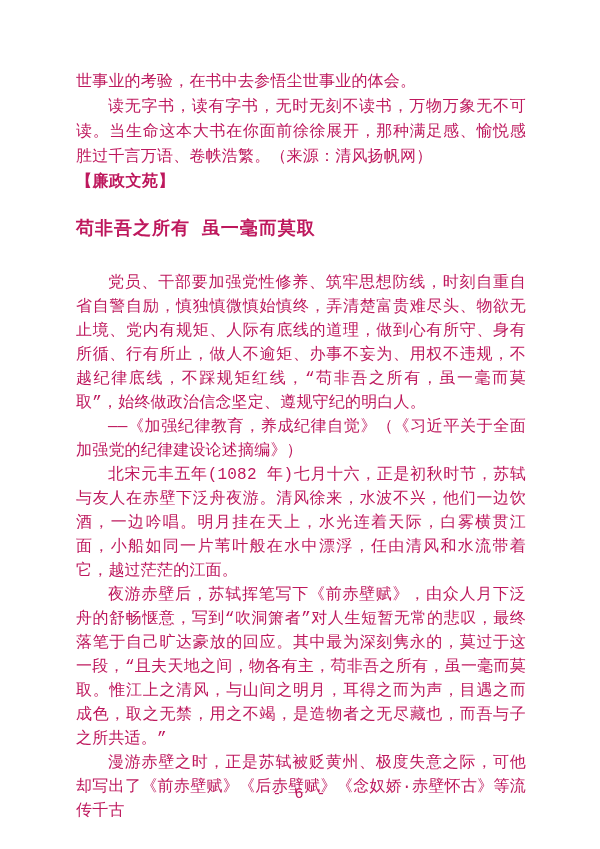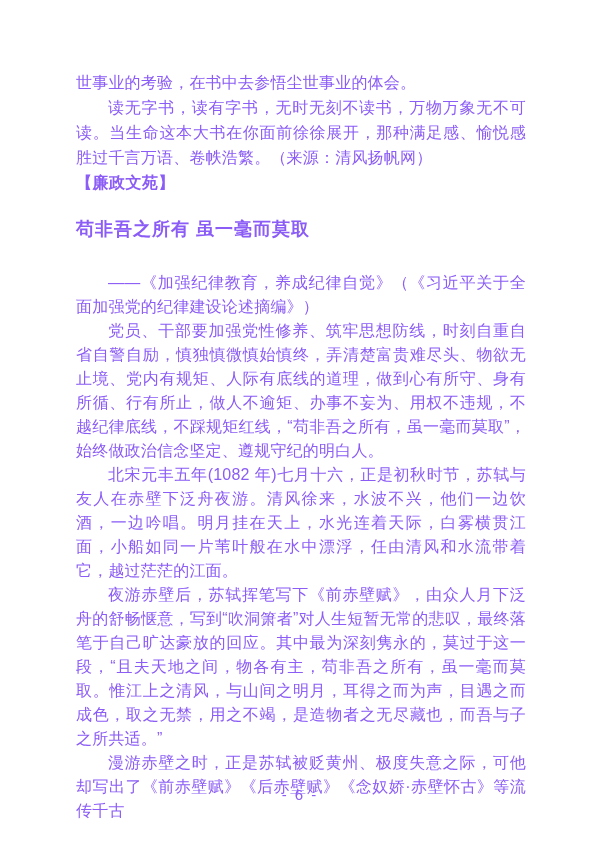--- a/index.html
+++ b/index.html
@@ -6,22 +6,22 @@
     margin: 0;
     padding: 0;
     background: #e8e8e8;
   }
   .page {
     position: relative;
     width: 600px;
     height: 849px;
     margin: 0 auto;
     background: #ffffff;
-    font-family: Liberation Sans, sans-serif;
-    color: #8b5cf6;
+    font-family: Liberation Mono, monospace;
+    color: #be185d;
     overflow: hidden;
   }
   .content {
     position: absolute;
     top: 70px;
     left: 76px;
     width: 450px;
   }
   p.body {
     margin: 0;
@@ -72,22 +72,22 @@
 
     <p class="body no-indent">世事业的考验，在书中去参悟尘世事业的体会。</p>
 
     <p class="body">读无字书，读有字书，无时无刻不读书，万物万象无不可读。当生命这本大书在你面前徐徐展开，那种满足感、愉悦感胜过千言万语、卷帙浩繁。（来源：清风扬帆网）</p>
 
     <div class="section-label">【廉政文苑】</div>
 
     <div class="article-title">苟非吾之所有 虽一毫而莫取</div>
 
     <div class="article">
+      <p class="body">党员、干部要加强党性修养、筑牢思想防线，时刻自重自省自警自励，慎独慎微慎始慎终，弄清楚富贵难尽头、物欲无止境、党内有规矩、人际有底线的道理，做到心有所守、身有所循、行有所止，做人不逾矩、办事不妄为、用权不违规，不越纪律底线，不踩规矩红线，“苟非吾之所有，虽一毫而莫取”，始终做政治信念坚定、遵规守纪的明白人。</p>
       <p class="body">——《加强纪律教育，养成纪律自觉》（《习近平关于全面加强党的纪律建设论述摘编》）</p>
-      <p class="body">党员、干部要加强党性修养、筑牢思想防线，时刻自重自省自警自励，慎独慎微慎始慎终，弄清楚富贵难尽头、物欲无止境、党内有规矩、人际有底线的道理，做到心有所守、身有所循、行有所止，做人不逾矩、办事不妄为、用权不违规，不越纪律底线，不踩规矩红线，“苟非吾之所有，虽一毫而莫取”，始终做政治信念坚定、遵规守纪的明白人。</p>
       <p class="body">北宋元丰五年(1082 年)七月十六，正是初秋时节，苏轼与友人在赤壁下泛舟夜游。清风徐来，水波不兴，他们一边饮酒，一边吟唱。明月挂在天上，水光连着天际，白雾横贯江面，小船如同一片苇叶般在水中漂浮，任由清风和水流带着它，越过茫茫的江面。</p>
       <p class="body">夜游赤壁后，苏轼挥笔写下《前赤壁赋》，由众人月下泛舟的舒畅惬意，写到“吹洞箫者”对人生短暂无常的悲叹，最终落笔于自己旷达豪放的回应。其中最为深刻隽永的，莫过于这一段，“且夫天地之间，物各有主，苟非吾之所有，虽一毫而莫取。惟江上之清风，与山间之明月，耳得之而为声，目遇之而成色，取之无禁，用之不竭，是造物者之无尽藏也，而吾与子之所共适。”</p>
       <p class="body">漫游赤壁之时，正是苏轼被贬黄州、极度失意之际，可他却写出了《前赤壁赋》《后赤壁赋》《念奴娇·赤壁怀古》等流传千古</p>
     </div>
 
   </div>
 
   <div class="page-number">- 6 -</div>
 </div>
 

